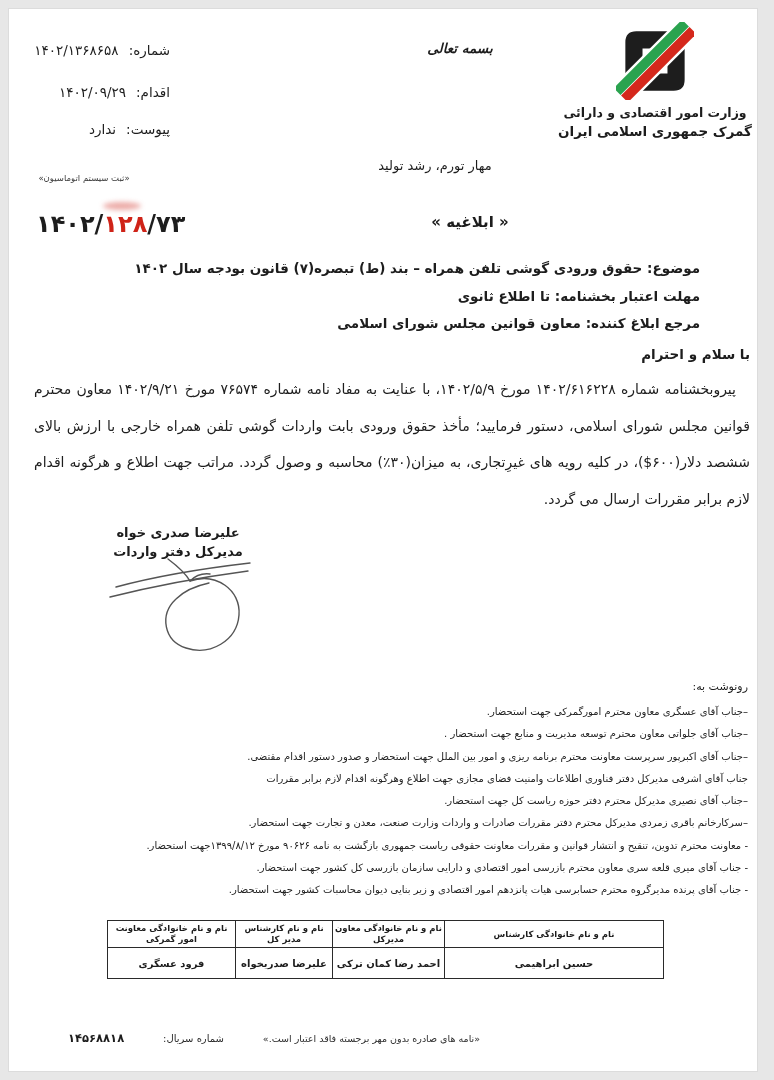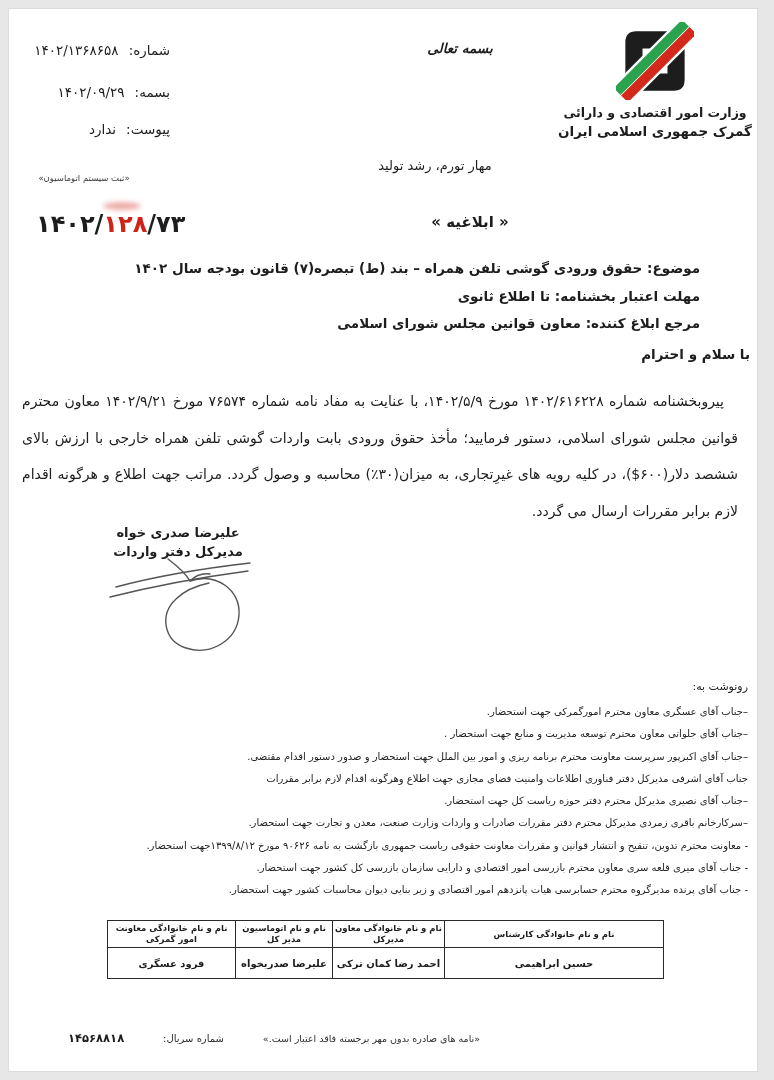--- a/index.html
+++ b/index.html
@@ -42,21 +42,21 @@
   .notice-title{position:absolute;left:385px;top:213px;width:170px;text-align:center;
     font-weight:bold;font-size:15px;direction:rtl;}
   .subject-block{position:absolute;right:74px;top:255px;direction:rtl;text-align:right;
     font-weight:bold;font-size:13.5px;line-height:27.5px;}
   .subject-block div{white-space:nowrap;}
 
   
   .salutation{position:absolute;right:24px;top:346px;direction:rtl;
     font-weight:bold;font-size:13.5px;white-space:nowrap;}
   .letter-paragraph{position:absolute;right:24px;top:371px;width:716px;direction:rtl;
-    text-align:justify;font-size:14px;line-height:36.5px;text-indent:14px;margin:12px;}
+    text-align:justify;font-size:14px;line-height:36.5px;text-indent:14px;margin:0;}
 
   
   .sig-block{position:absolute;left:103px;top:523px;width:150px;text-align:center;
     direction:rtl;font-weight:bold;font-size:13px;line-height:19px;}
   .sig-svg{position:absolute;left:98px;top:543px;}
 
   
   .cc-heading{position:absolute;right:26px;top:680px;direction:rtl;font-size:11px;white-space:nowrap;}
   .cc-list{position:absolute;right:26px;top:701px;direction:rtl;text-align:right;}
   .cc-item{font-size:10px;line-height:22.3px;white-space:nowrap;color:#222;}
@@ -78,21 +78,21 @@
 </style>
 </head>
 <body>
 
 <div class="paper"></div>
 
 <div class="meta-row" style="top:42px">
   <span class="lbl">شماره:</span><span>۱۴۰۲/۱۳۶۸۶۵۸</span>
 </div>
 <div class="meta-row" style="top:84px">
-  <span class="lbl">بسمه:</span><span>۱۴۰۲/۰۹/۲۹</span>
+  <span class="lbl">اقدام:</span><span>۱۴۰۲/۰۹/۲۹</span>
 </div>
 <div class="meta-row" style="top:121px">
   <span class="lbl">پیوست:</span><span>ندارد</span>
 </div>
 <div class="automation-note">«ثبت سیستم اتوماسیون»</div>
 
 <div class="besmele">بسمه تعالی</div>
 <div class="slogan">مهار تورم، رشد تولید</div>
 
 <div class="logo-block">
@@ -148,21 +148,21 @@
   <div class="cc-item">- معاونت محترم تدوین، تنقیح و انتشار قوانین و مقررات معاونت حقوقی ریاست جمهوری بازگشت به نامه ۹۰۶۲۶ مورخ ۱۳۹۹/۸/۱۲جهت استحضار.</div>
   <div class="cc-item">- جناب آقای میری قلعه سری معاون محترم بازرسی امور اقتصادی و دارایی سازمان بازرسی کل کشور جهت استحضار.</div>
   <div class="cc-item">- جناب آقای پرنده مدیرگروه محترم حسابرسی هیات پانزدهم امور اقتصادی و زیر بنایی دیوان محاسبات کشور جهت استحضار.</div>
 </div>
 
 <table class="sign-table">
   <tbody>
       <tr class="hrow">
     <td class="c1">نام و نام خانوادگی کارشناس</td>
     <td class="c2">نام و نام خانوادگی معاون مدیرکل</td>
-    <td class="c3">نام و نام اتوماسیون مدیر کل</td>
+    <td class="c3">نام و نام کارشناس مدیر کل</td>
     <td class="c4">نام و نام خانوادگی معاونت امور گمرکی</td>
   </tr>
   <tr class="vrow">
     <td>حسین ابراهیمی</td>
     <td>احمد رضا کمان ترکی</td>
     <td>علیرضا صدریخواه</td>
     <td>فرود عسگری</td>
   </tr>
 </tbody>
   </table>

